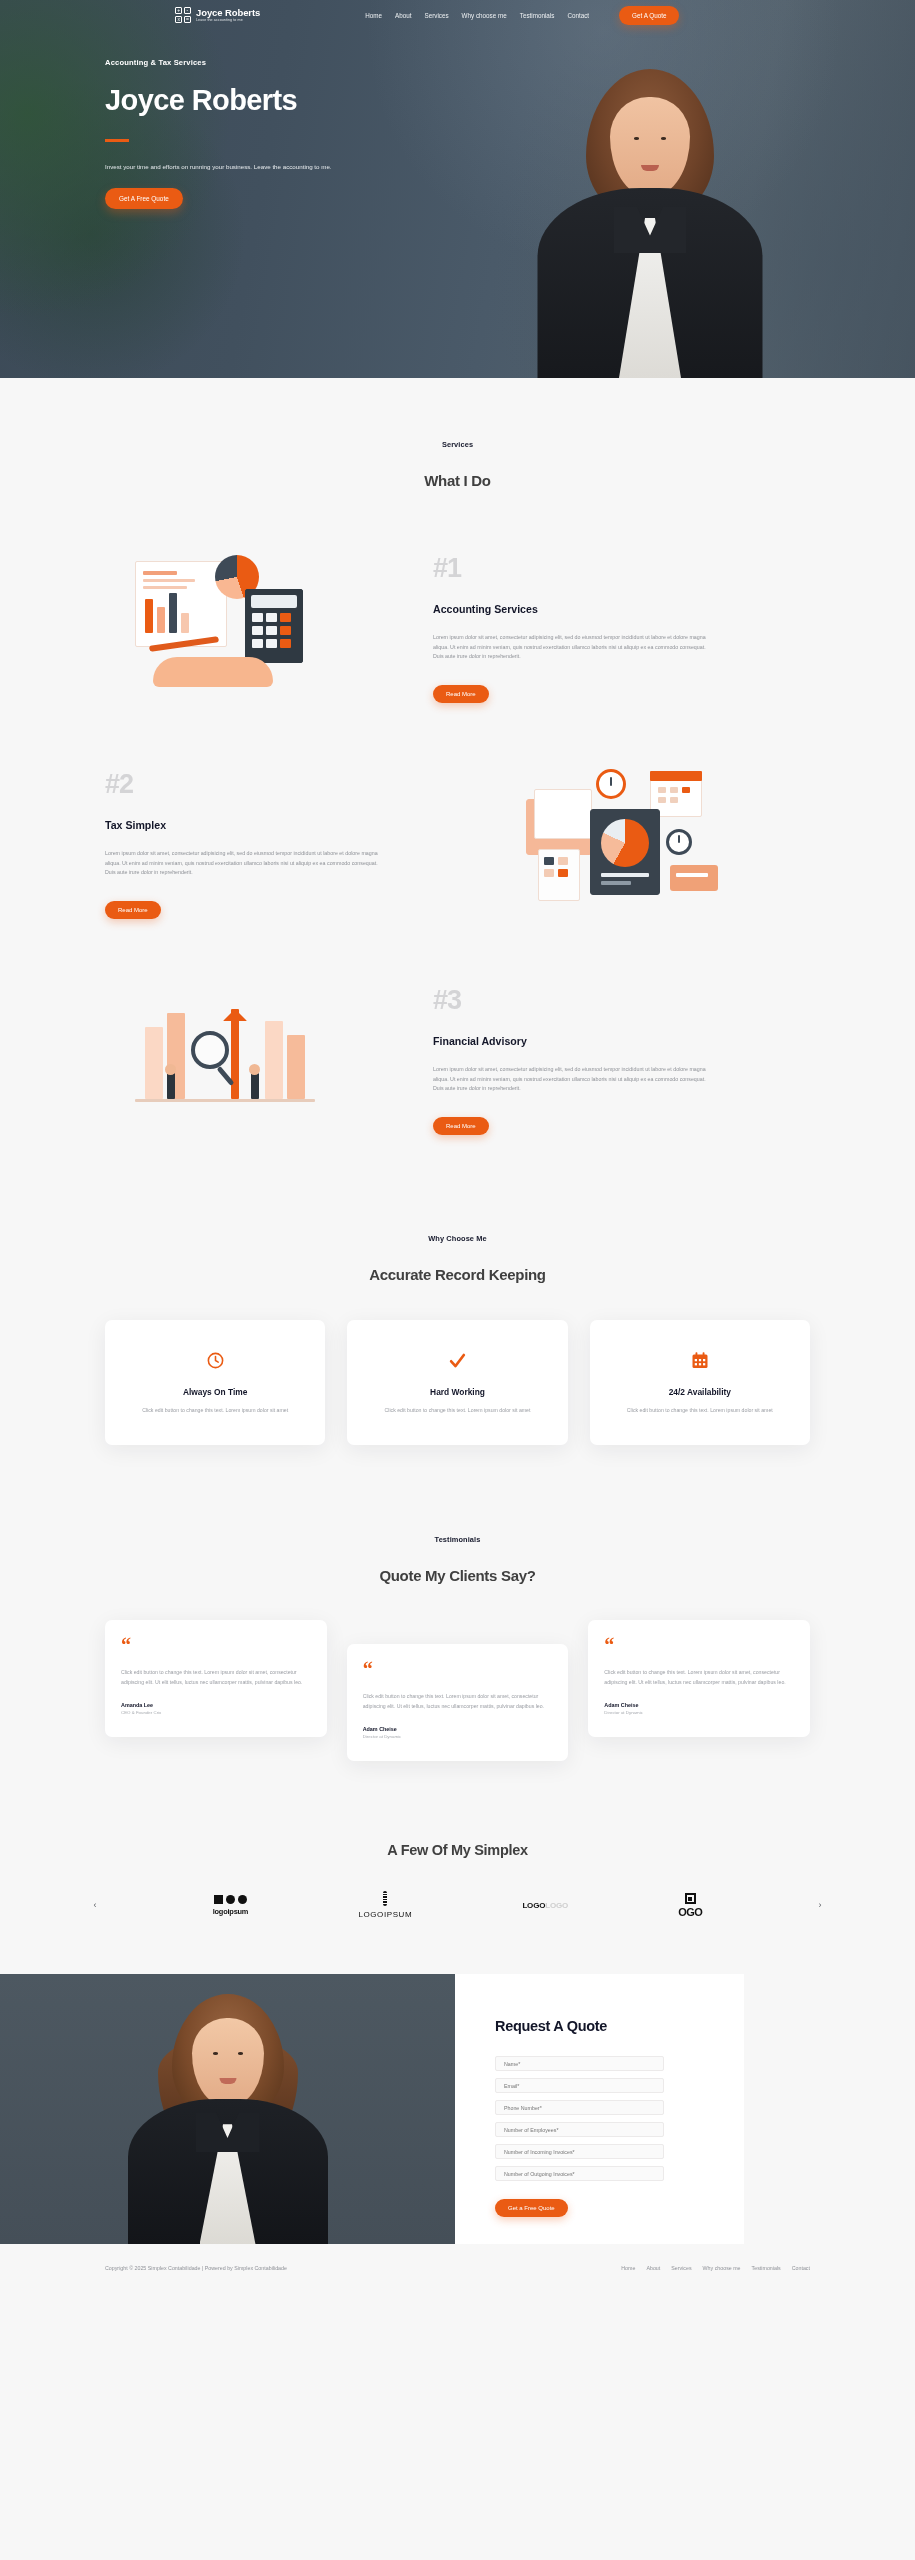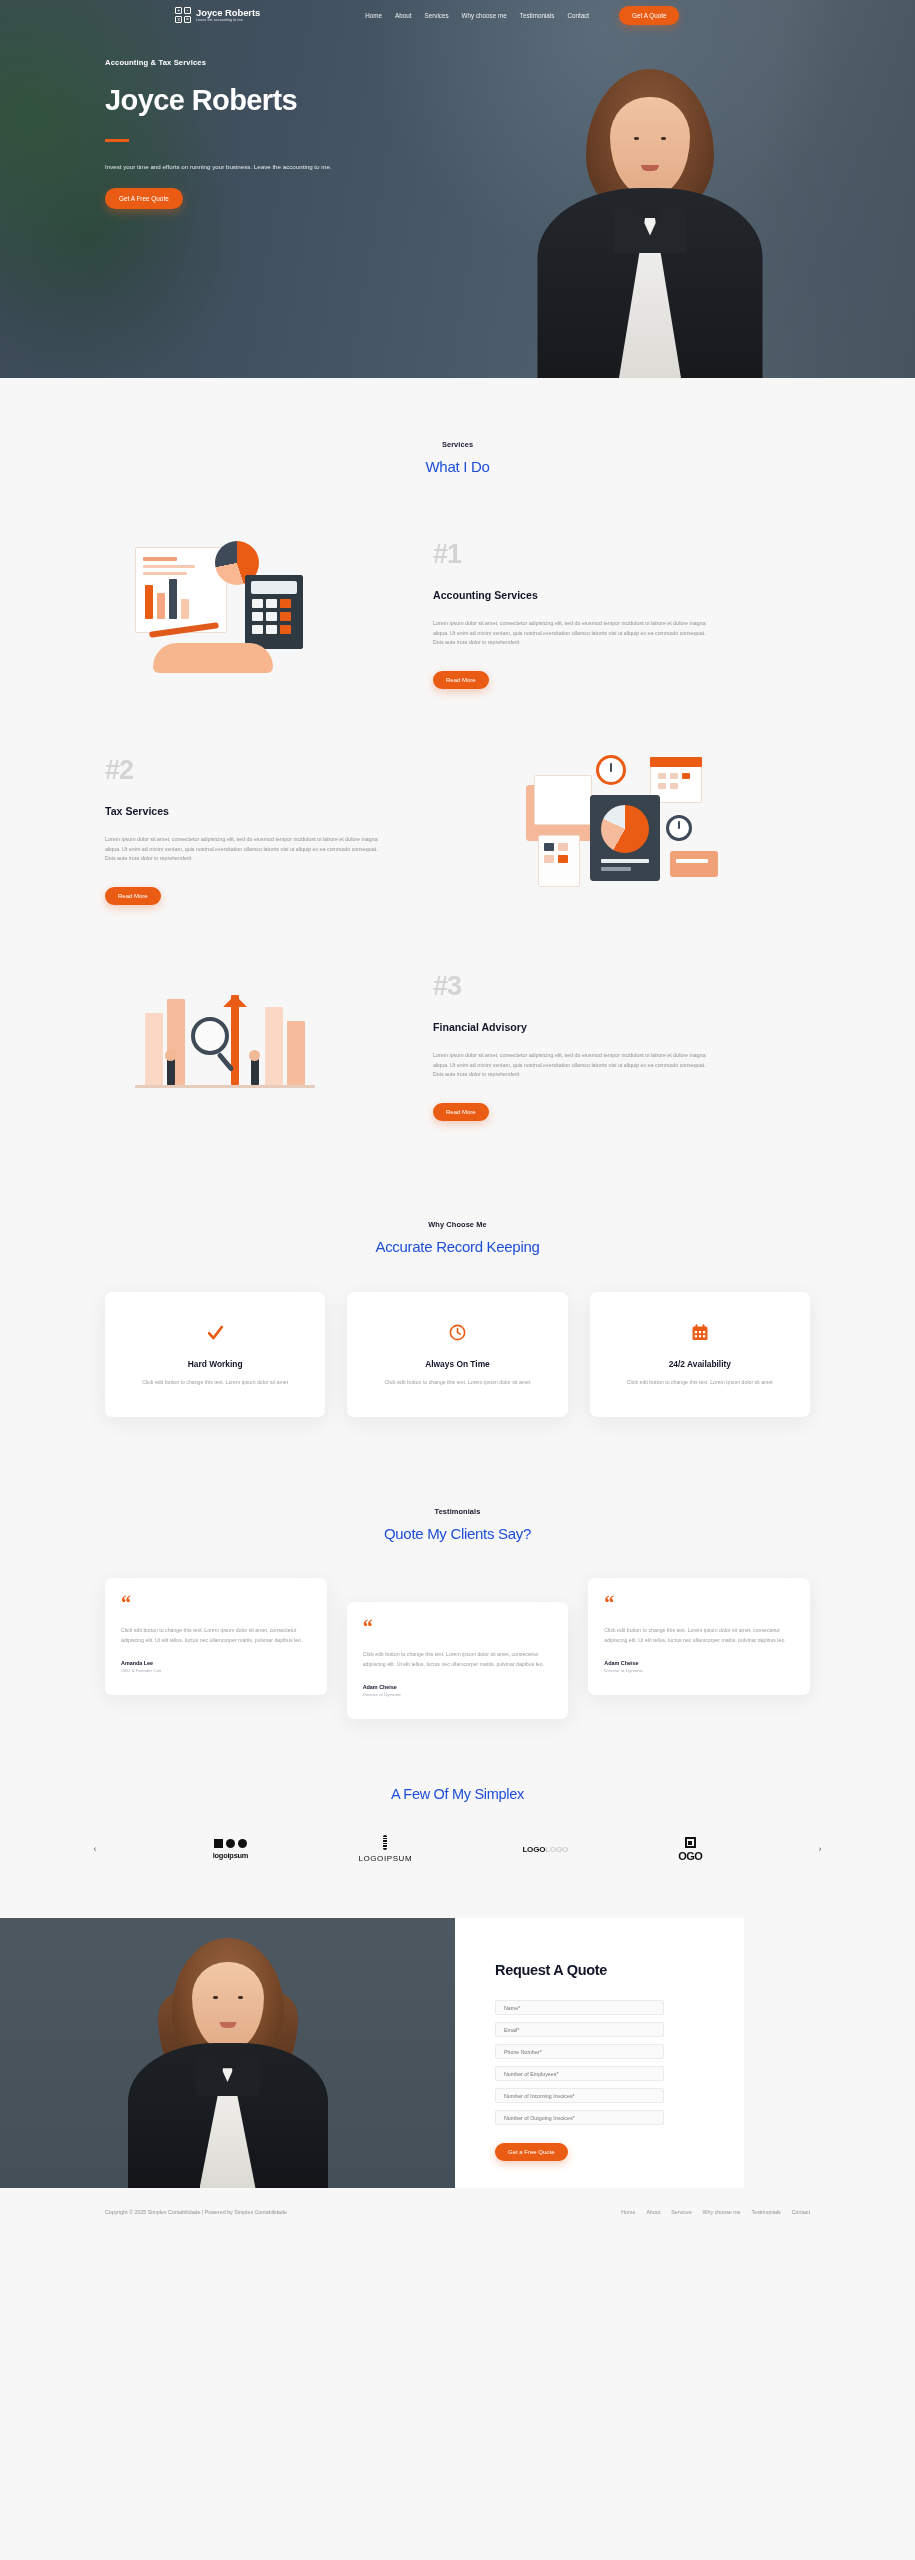--- a/index.html
+++ b/index.html
@@ -57,21 +57,21 @@
   .pt-collar{position:absolute;left:50%;top:162px;transform:translateX(-50%);width:72px;height:46px;
         background:#23262b;clip-path:polygon(0 0,32% 0,50% 62%,68% 0,100% 0,100% 100%,0 100%)}
   .pt-eye{position:absolute;width:5px;height:2.6px;background:#3a2a20;border-radius:50%;top:92px}
   .pt-eye.l{left:calc(50% - 16px)} .pt-eye.r{left:calc(50% + 11px)}
   .pt-mouth{position:absolute;left:50%;top:120px;transform:translateX(-50%);width:18px;height:6px;
         background:#b9604f;border-radius:0 0 12px 12px}
 
   
   .wrap{width:915px;padding:0 105px}
   .kicker{text-align:center;font-size:7.4px;font-weight:bold;color:#16192c;letter-spacing:.1px}
-  .h2{text-align:center;font-size:15px;font-weight:normal;color:#1d4ed8;margin-top:9px;letter-spacing:-.3px}
+  .h2{text-align:center;font-size:15px;font-weight:bold;color:#404040;margin-top:23px;letter-spacing:-.3px}
 
   .services{padding-top:62px}
   .srv-row{display:flex;align-items:center;width:705px;margin:0 auto;gap:18px}
   .srv-row.rev{flex-direction:row-reverse}
   .srv-art{width:310px;height:180px;position:relative;flex:0 0 310px}
   .srv-txt{flex:1;padding-top:4px}
   .srv-num{font-size:27px;font-weight:bold;color:#d4d4d6;letter-spacing:-1px;line-height:1}
   .srv-h{font-size:10.6px;font-weight:bold;color:#131629;margin-top:21px}
   .srv-p{font-size:5.3px;line-height:1.85;color:#8e9197;margin-top:18px;max-width:275px}
   .readmore{margin-top:23px;background:#ea5b13;color:#fff;border:none;border-radius:20px;font-size:6px;
@@ -273,21 +273,21 @@
       <div class="art-bar" style="left:58px;top:104px;width:10px;height:8px;background:#f3cbb4"></div>
       <div class="art-bar" style="left:44px;top:116px;width:10px;height:8px;background:#f3cbb4"></div>
       <div class="art-bar" style="left:58px;top:116px;width:10px;height:8px;background:#ea5b13"></div>
       <div class="art-circ" style="left:166px;top:76px;width:26px;height:26px;border:3px solid #3e4a57;background:#fff"></div>
       <div class="art-bar" style="left:178px;top:82px;width:2px;height:8px;background:#3e4a57"></div>
       <div class="art-bar" style="left:170px;top:112px;width:48px;height:26px;background:#f0a177;border-radius:3px"></div>
       <div class="art-bar" style="left:176px;top:120px;width:32px;height:4px;background:#fff"></div>
     </div>
     <div class="srv-txt">
       <div class="srv-num">#2</div>
-      <h3 class="srv-h">Tax Services</h3>
+      <h3 class="srv-h">Tax Simplex</h3>
       <p class="srv-p">Lorem ipsum dolor sit amet, consectetur adipisicing elit, sed do eiusmod tempor incididunt ut labore et dolore magna aliqua. Ut enim ad minim veniam, quis nostrud exercitation ullamco laboris nisi ut aliquip ex ea commodo consequat. Duis aute irure dolor in reprehenderit.</p>
       <button class="readmore">Read More</button>
     </div>
   </div>
 
   <div class="srv-row" style="margin-top:36px">
     <div class="srv-art">
       <div class="art-bar" style="left:40px;top:58px;width:18px;height:72px;background:#fbd8c5"></div>
       <div class="art-bar" style="left:62px;top:44px;width:18px;height:86px;background:#f6bb9a"></div>
       <div class="art-bar" style="left:160px;top:52px;width:18px;height:78px;background:#fbd8c5"></div>
@@ -310,35 +310,35 @@
     </div>
   </div>
 </section>
 
 <section class="why wrap">
   <div class="kicker">Why Choose Me</div>
   <h2 class="h2">Accurate Record Keeping</h2>
   <div class="cards">
     <div class="card">
       <div class="card-ico">
-        <svg width="21" height="19" viewBox="0 0 24 24" fill="none" stroke="#ea5b13" stroke-width="3.4" stroke-linecap="round" stroke-linejoin="round">
-            <path d="M4 13l5.5 6L20 5"></path>
-          </svg>
-      </div>
-      <div class="card-h">Hard Working</div>
-      <div class="card-p">Click edit button to change this text. Lorem ipsum dolor sit amet</div>
-    </div>
-    <div class="card">
-      <div class="card-ico">
         <svg width="19" height="19" viewBox="0 0 24 24" fill="none" stroke="#ea5b13" stroke-width="2">
           <circle cx="12" cy="12" r="9"></circle>
             <path d="M12 7v5l3.4 2" stroke-linecap="round"></path>
           </svg>
       </div>
       <div class="card-h">Always On Time</div>
+      <div class="card-p">Click edit button to change this text. Lorem ipsum dolor sit amet</div>
+    </div>
+    <div class="card">
+      <div class="card-ico">
+        <svg width="21" height="19" viewBox="0 0 24 24" fill="none" stroke="#ea5b13" stroke-width="3.4" stroke-linecap="round" stroke-linejoin="round">
+            <path d="M4 13l5.5 6L20 5"></path>
+          </svg>
+      </div>
+      <div class="card-h">Hard Working</div>
       <div class="card-p">Click edit button to change this text. Lorem ipsum dolor sit amet</div>
     </div>
     <div class="card">
       <div class="card-ico">
         <svg width="18" height="19" viewBox="0 0 24 24" fill="#ea5b13">
           <rect x="2" y="4" width="20" height="18" rx="2"></rect>
           <rect x="6" y="1" width="2.5" height="5" rx="1"></rect>
             <rect x="15.5" y="1" width="2.5" height="5" rx="1"></rect>
           <rect x="5" y="10" width="3" height="3" fill="#fff"></rect>
             <rect x="10.5" y="10" width="3" height="3" fill="#fff"></rect>

